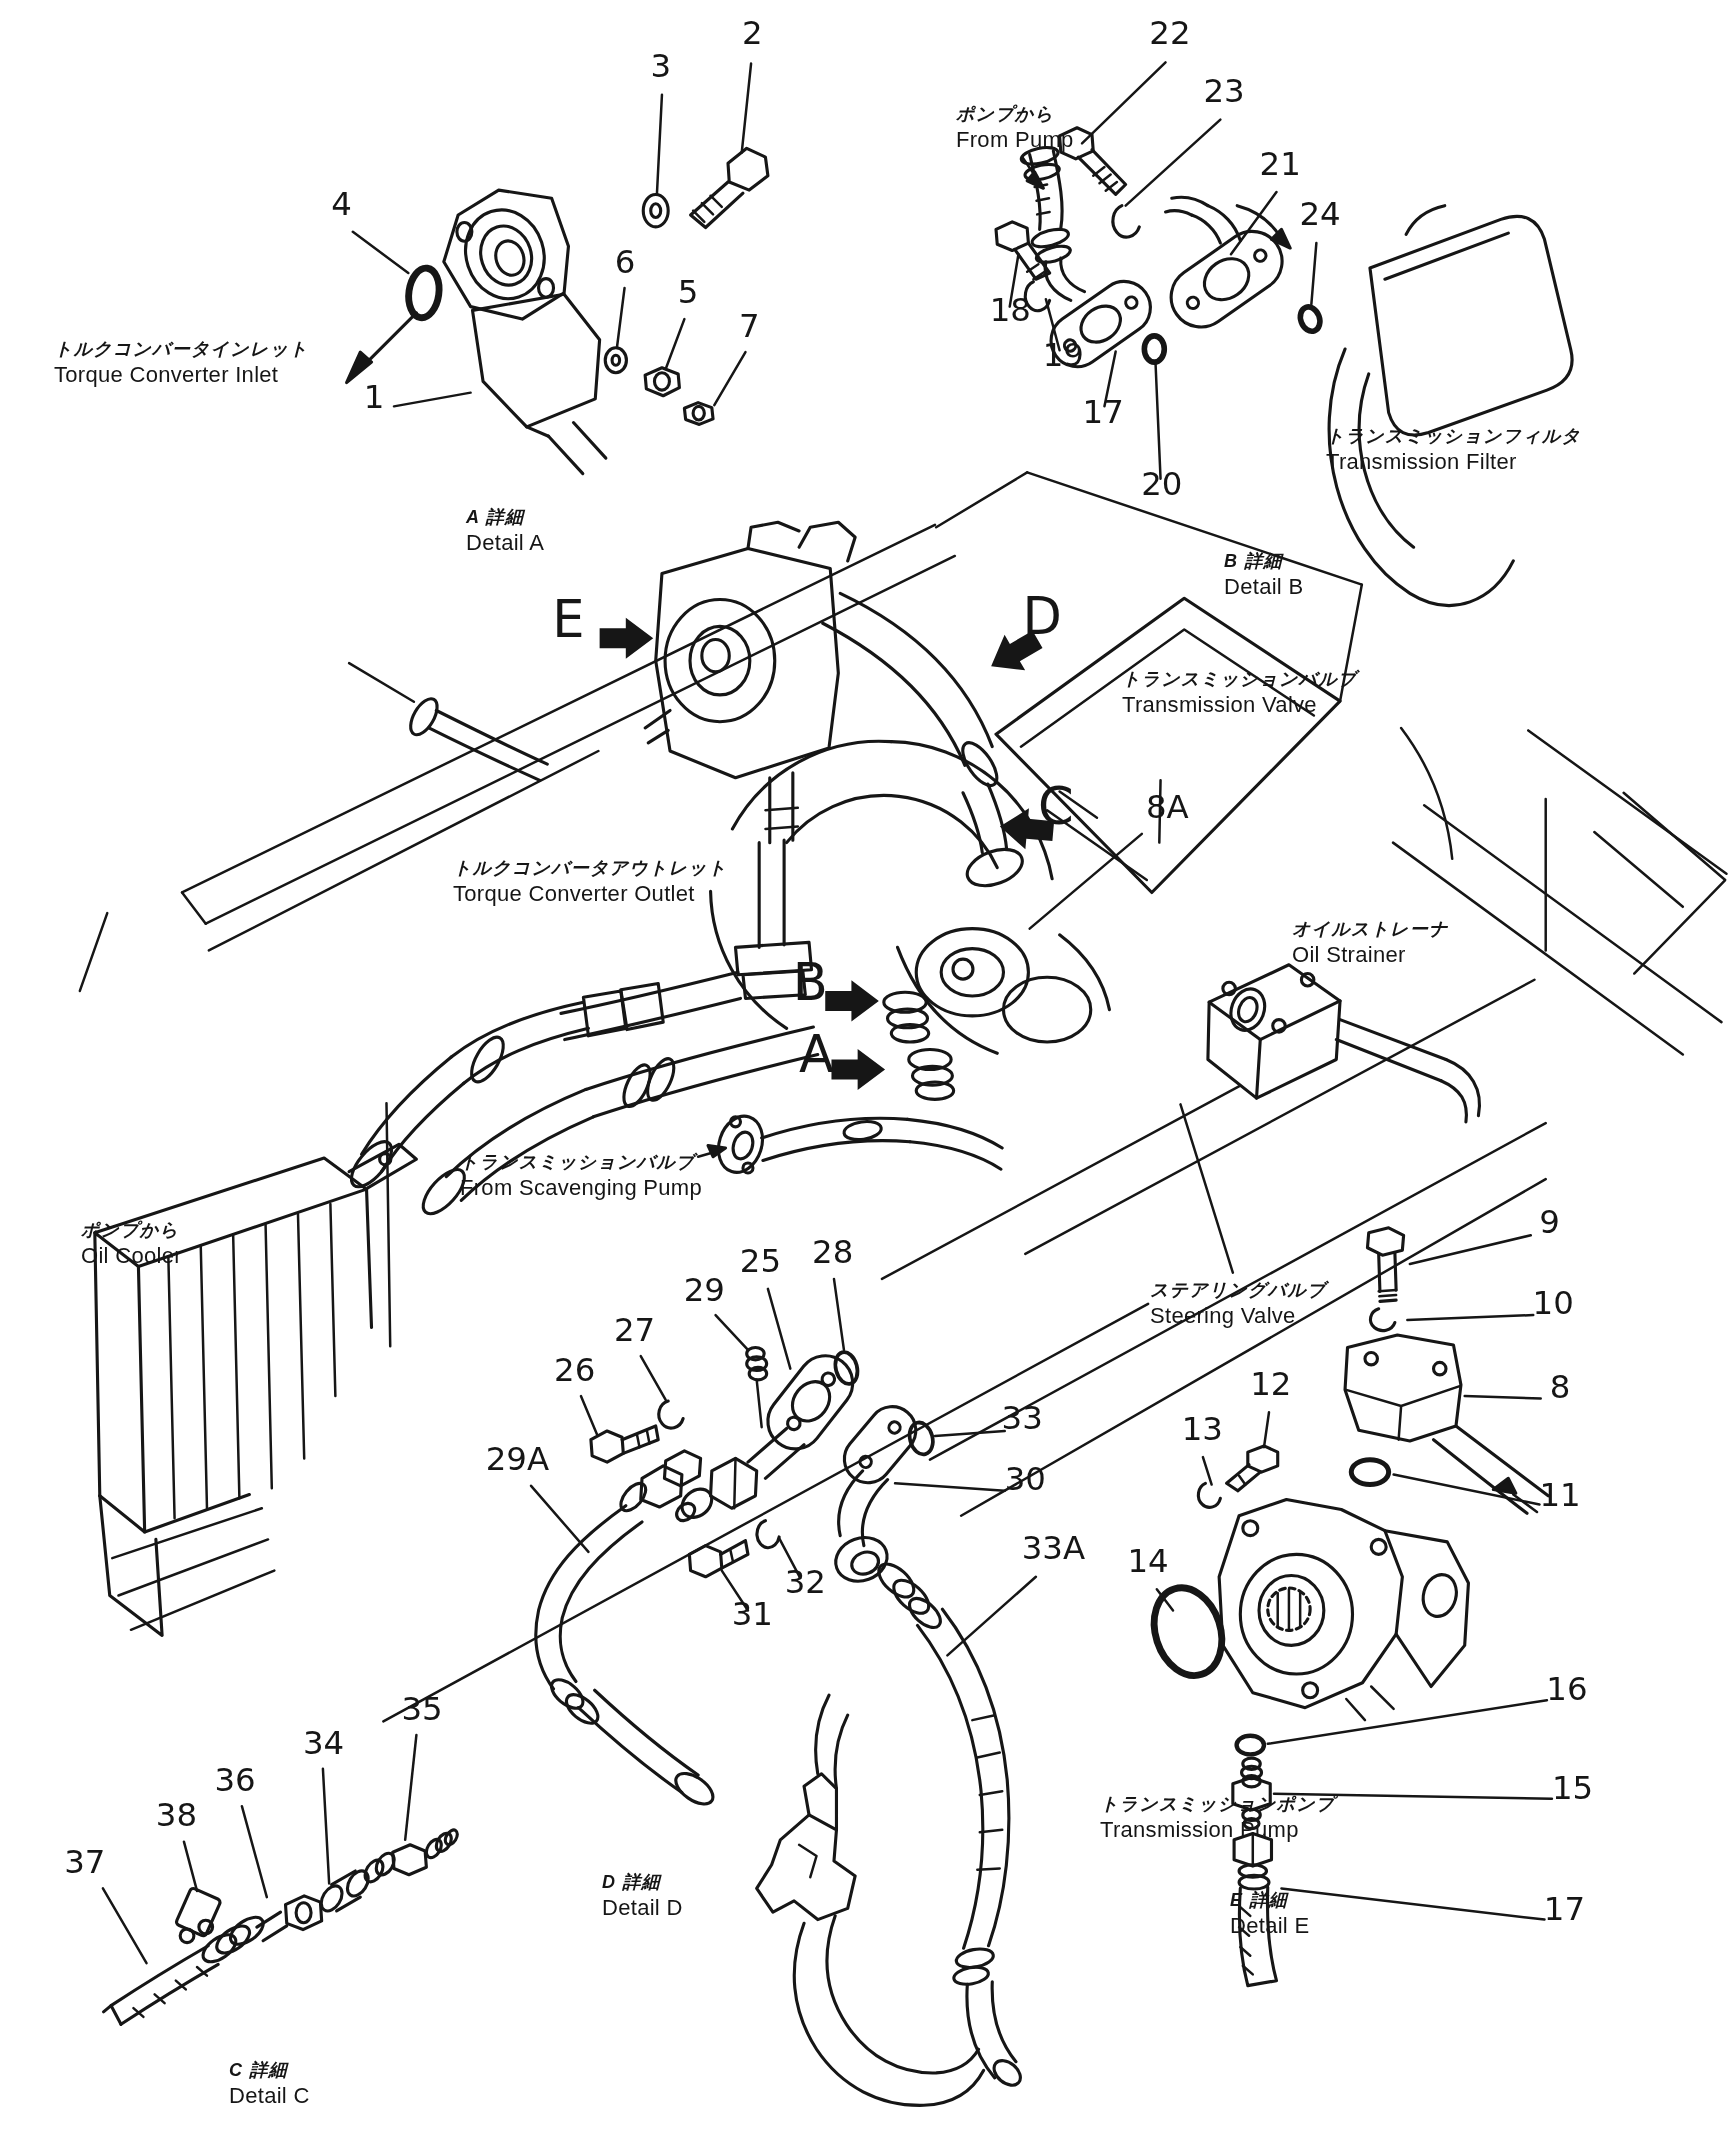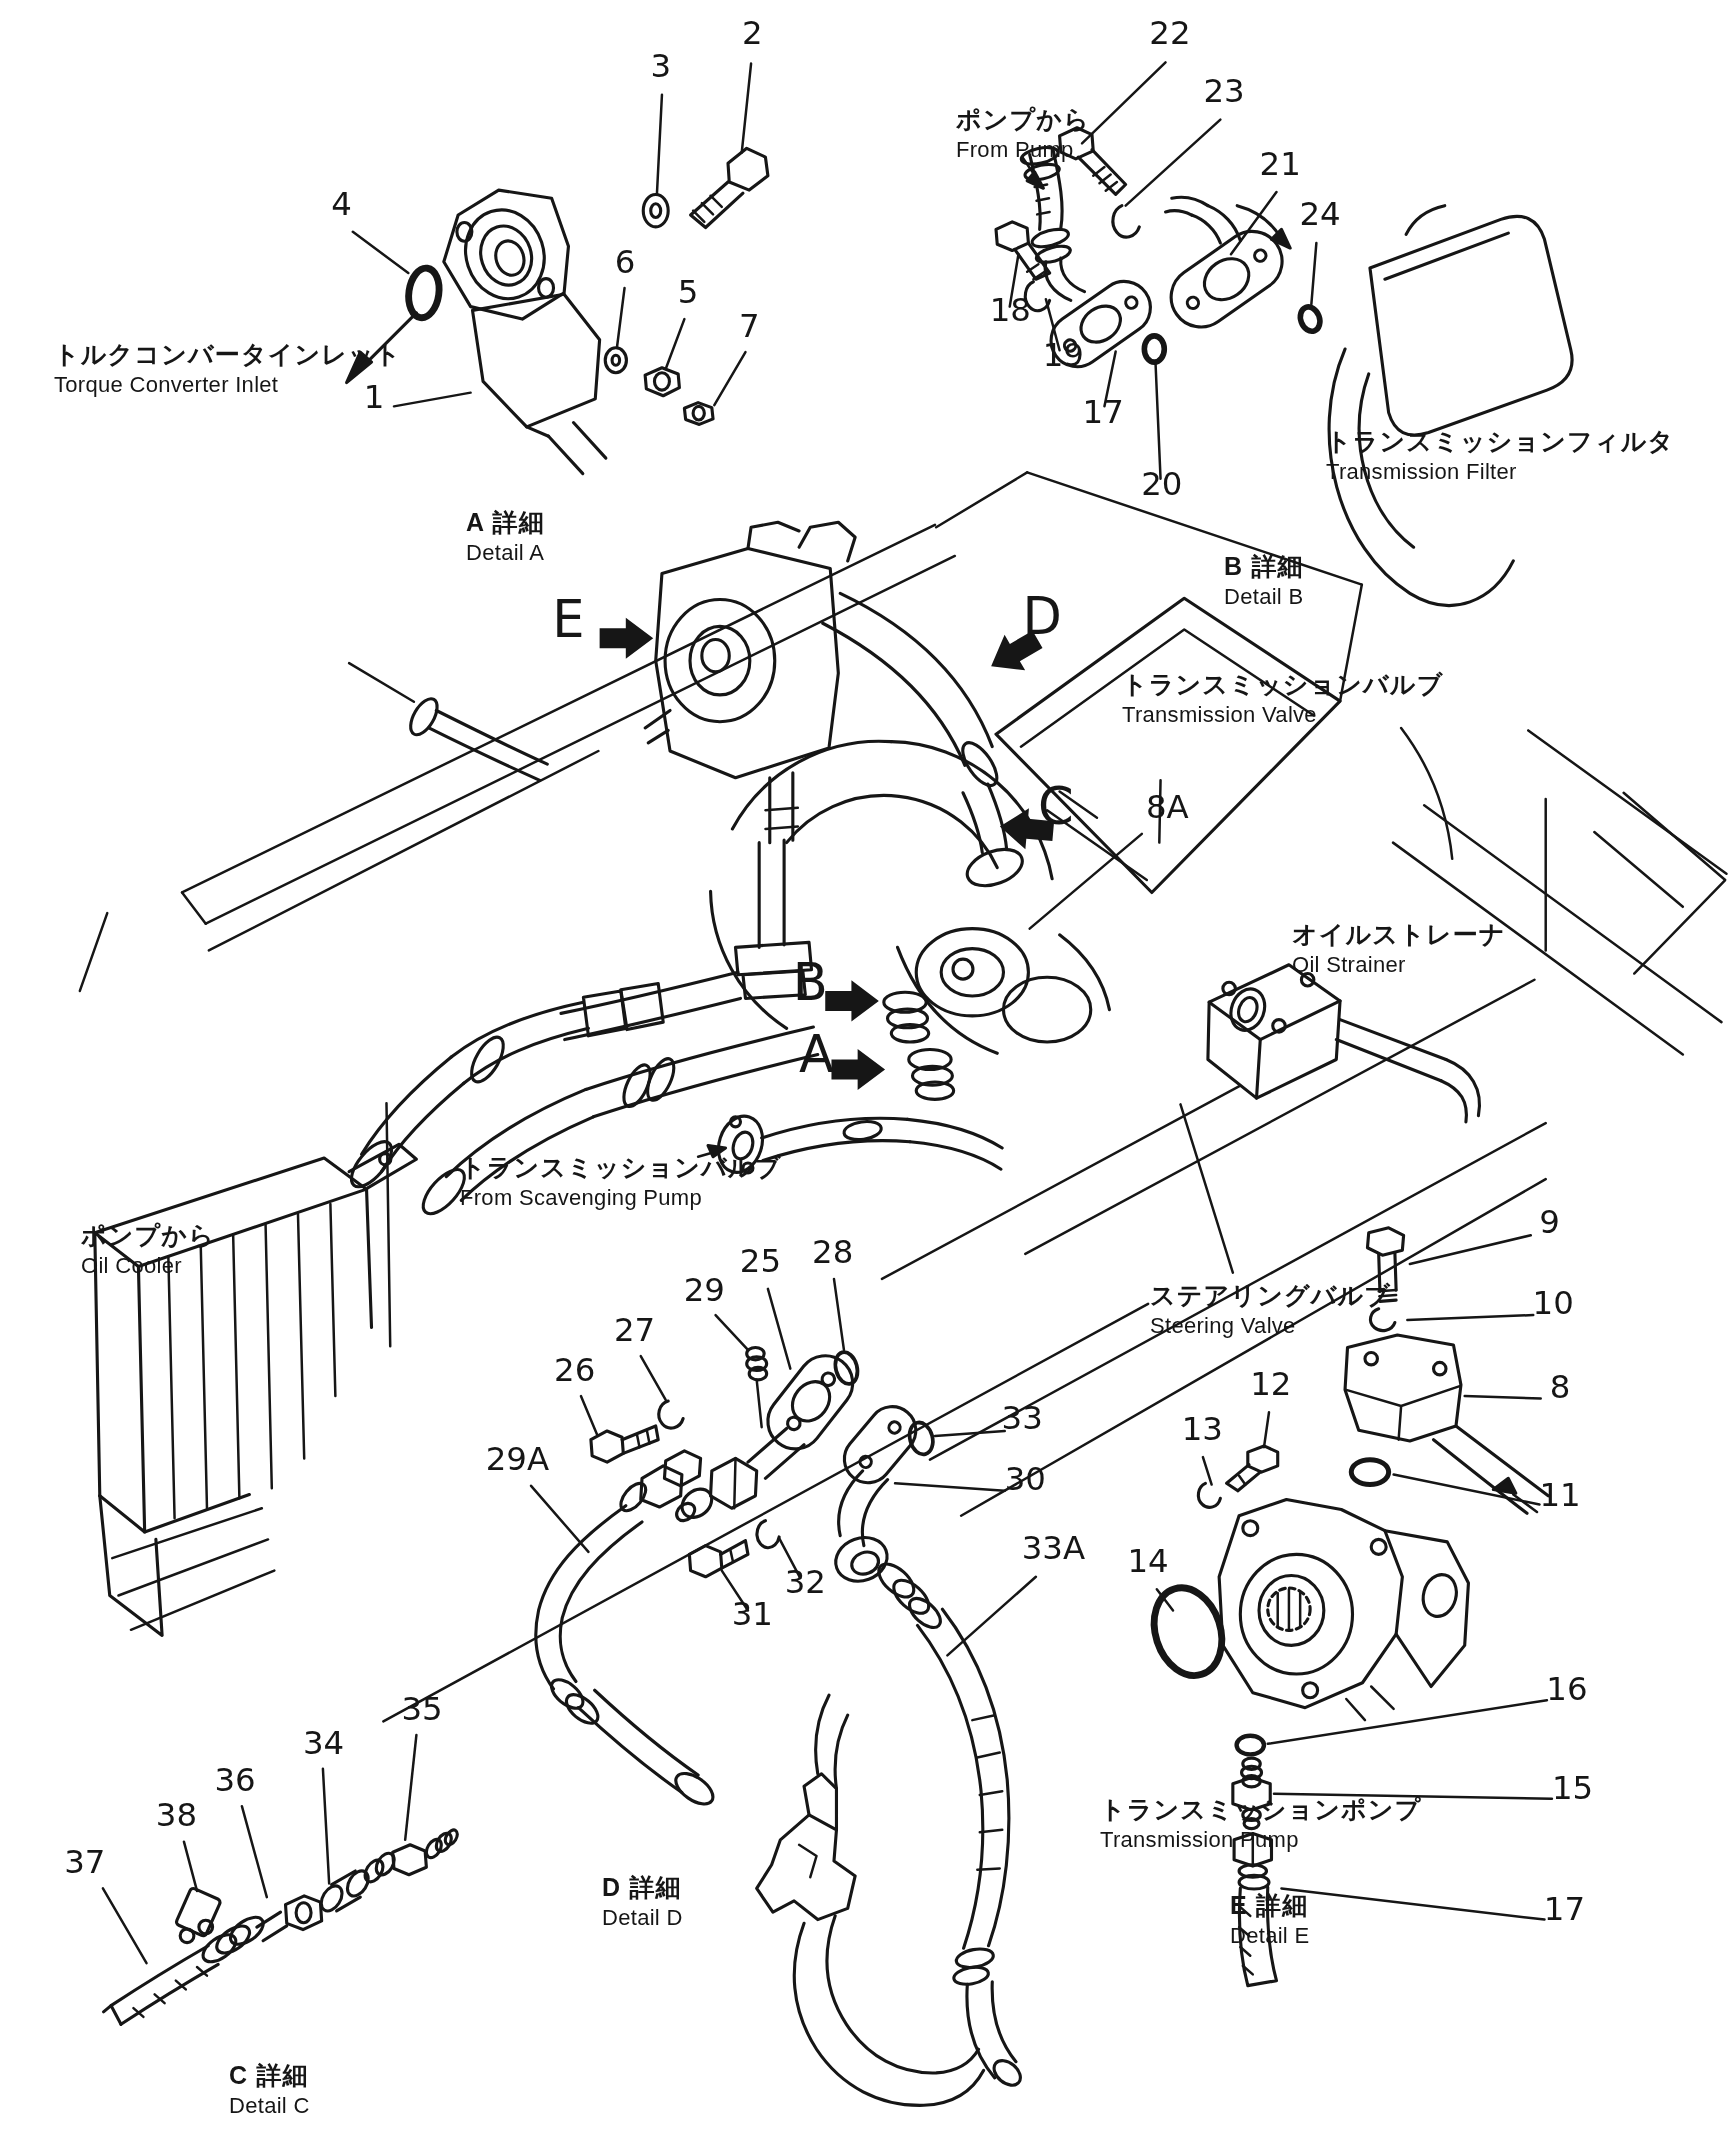--- a/index.html
+++ b/index.html
@@ -3,21 +3,21 @@
 <meta charset="utf-8">
 <style>
   html,body{margin:0;padding:0;background:#f4f4f2;}
   .page{
     position:relative;width:1734px;height:2129px;background:#ffffff;
     font-family:"Liberation Sans", sans-serif;color:#161616;overflow:hidden;
   }
   svg.art{position:absolute;left:0;top:0;}
   .labels{position:absolute;left:0;top:0;width:100%;height:100%;}
   .label{position:absolute;white-space:nowrap;line-height:1.3;}
-  .label .jp{font-size:25px;letter-spacing:1.2px;font-weight:600;}
+  .label .jp{font-size:18px;letter-spacing:1.2px;font-weight:600;font-style:italic;}
   .label .en{font-size:22px;letter-spacing:0.3px;}
   text.pn{font-size:52px;font-family:"DejaVu Sans",sans-serif;fill:#161616;}
   text.sl{font-size:82px;font-family:"DejaVu Sans",sans-serif;fill:#161616;font-weight:500;}
 </style>
 </head>
 <body>
 
 <div class="page">
 
 <svg class="art" width="1734" height="2129" viewBox="0 0 2782 3416" xmlns="http://www.w3.org/2000/svg">
@@ -502,20 +502,24 @@
         <div class="en">Transmission Filter</div>
       </div>
   <div class="label" style="left:1224px;top:550px">
         <div class="jp">B 詳細</div>
         <div class="en">Detail B</div>
       </div>
   <div class="label" style="left:1122px;top:668px">
         <div class="jp">トランスミッションバルブ</div>
         <div class="en">Transmission Valve</div>
       </div>
+  <div class="label" style="left:453px;top:857px">
+        <div class="jp">トルクコンバータアウトレット</div>
+        <div class="en">Torque Converter Outlet</div>
+      </div>
   <div class="label" style="left:1292px;top:918px">
         <div class="jp">オイルストレーナ</div>
         <div class="en">Oil Strainer</div>
       </div>
   <div class="label" style="left:460px;top:1151px">
         <div class="jp">トランスミッションバルブ</div>
         <div class="en">From Scavenging Pump</div>
       </div>
   <div class="label" style="left:81px;top:1219px">
         <div class="jp">ポンプから</div>

